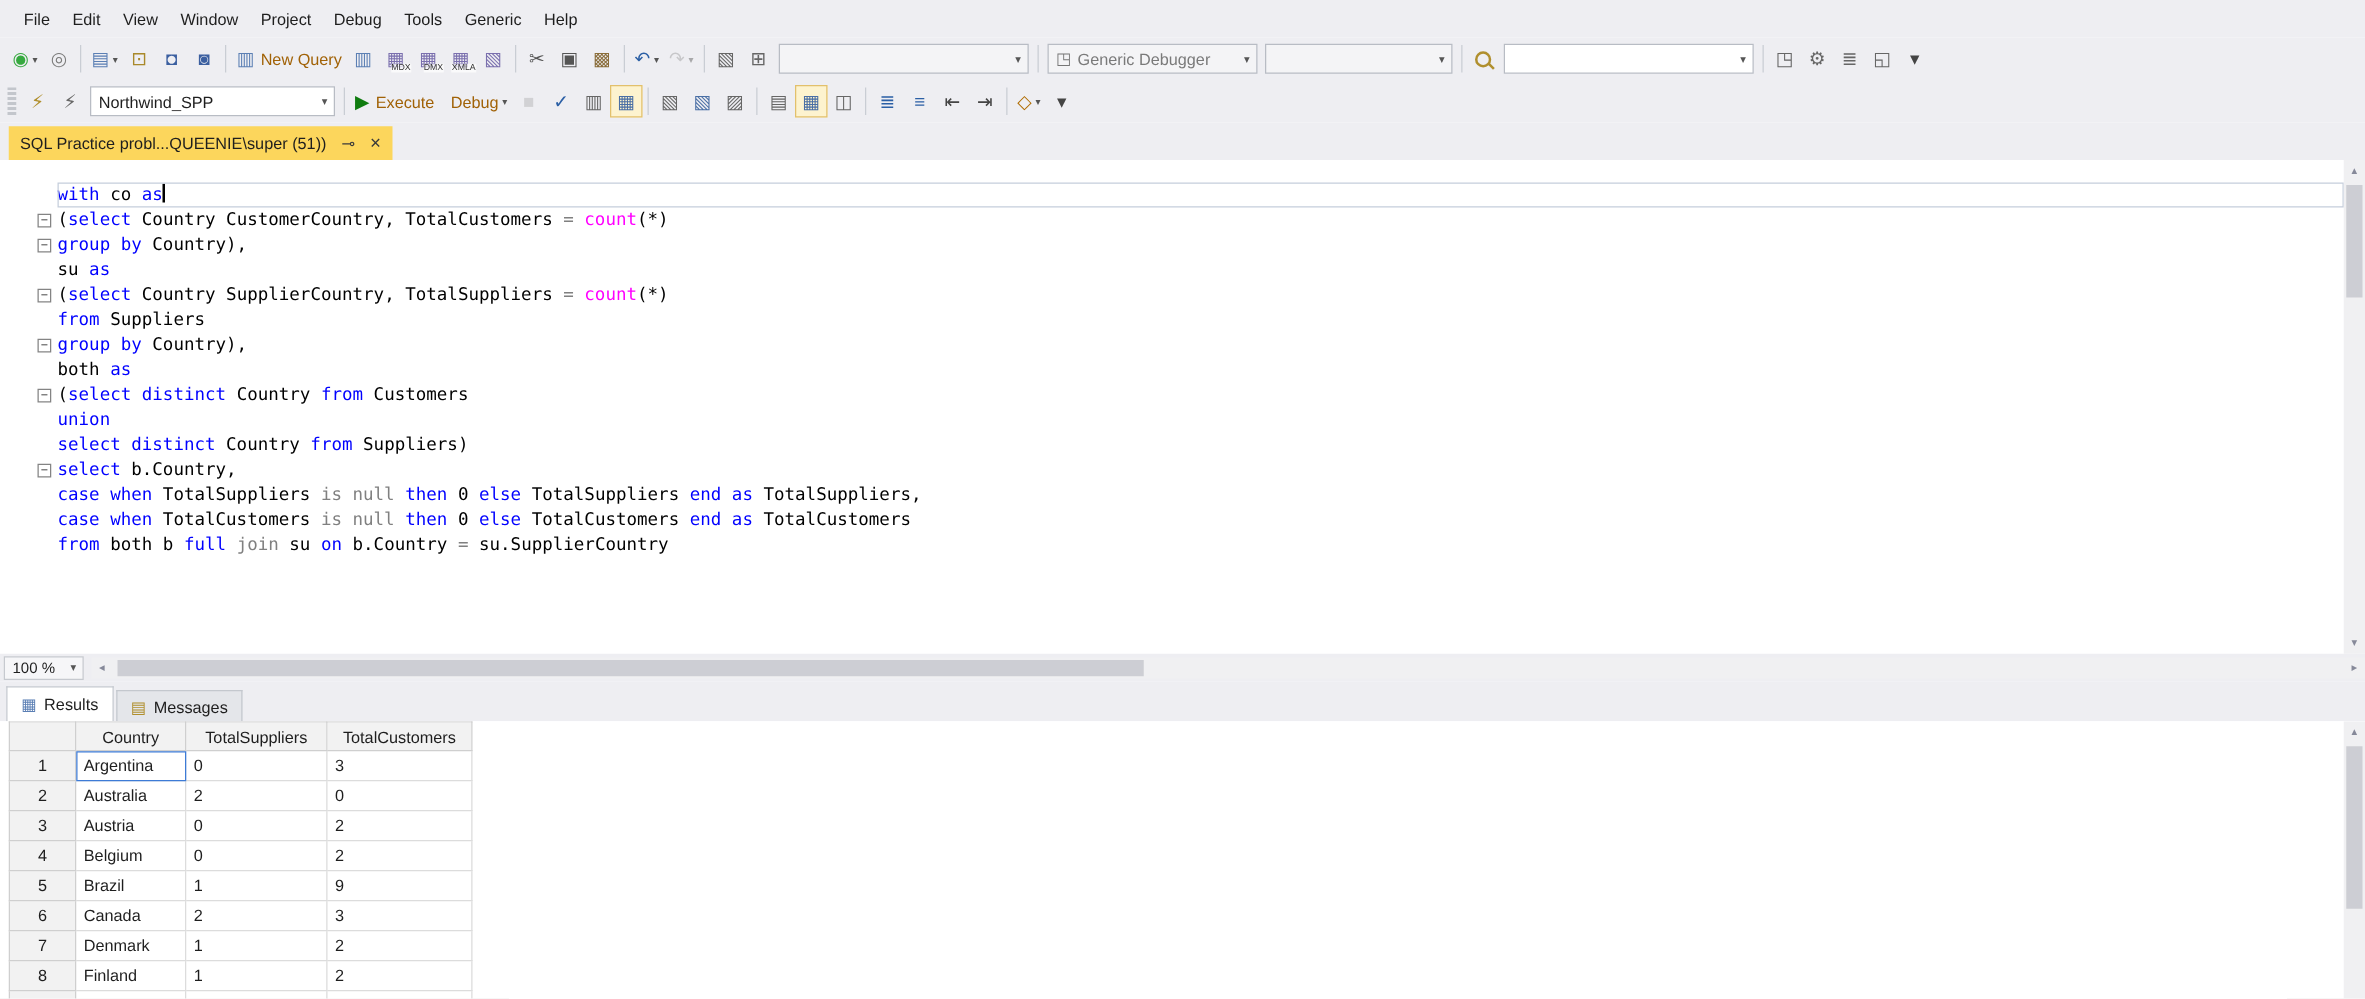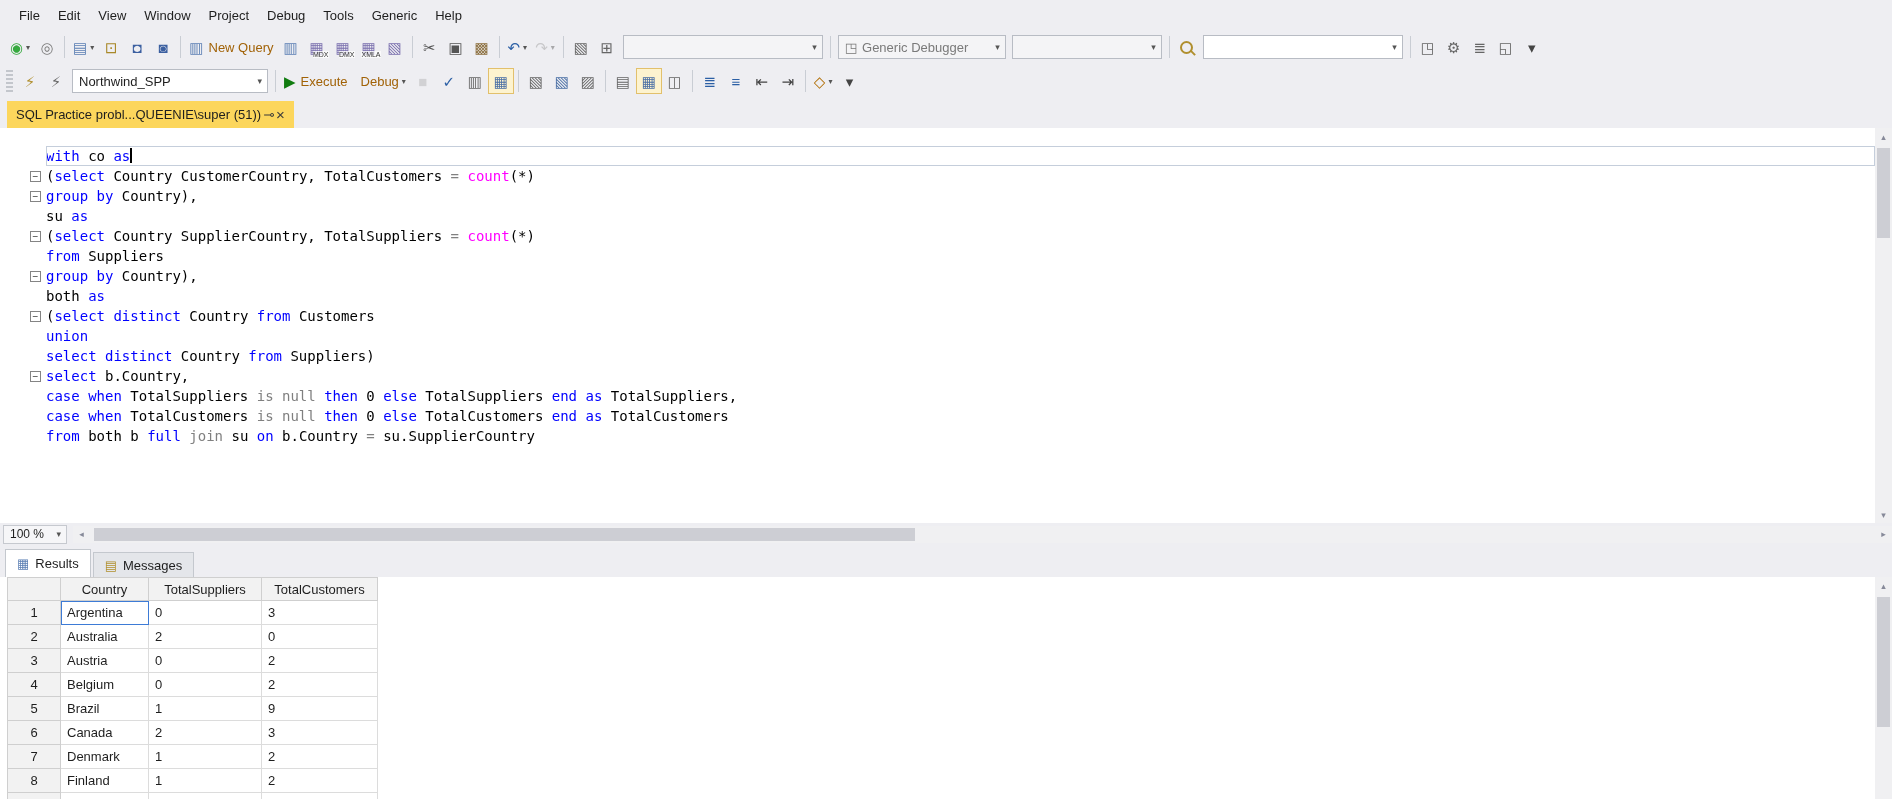--- a/index.html
+++ b/index.html
@@ -34,21 +34,21 @@
   .combo-text.muted{color:#7a7a7a;}
   .combo-arrow{font-size:9px;color:#555;padding:0 3px;}
   .combo-icon{font-size:13px;color:#777;margin-right:5px;}
   .mag-icon{position:relative;width:9px;height:9px;border:2px solid #b08f2e;border-radius:50%;display:inline-block;}
   .mag-icon::after{content:"";position:absolute;width:6px;height:2px;background:#b08f2e;
                    transform:rotate(45deg);right:-5px;bottom:-2px;}
 
   
   .tabbar{position:absolute;top:98px;left:0;width:100%;height:30px;background:#eeeef2;display:flex;
           align-items:flex-end;padding-left:7px;box-sizing:border-box;}
-  .doc-tab{height:27px;background:#fcd65c;display:flex;align-items:center;padding:0 9px;gap:2px;}
+  .doc-tab{height:27px;background:#fcd65c;display:flex;align-items:center;padding:0 9px;gap:12px;}
   .doc-pin{font-size:13px;color:#3a3a3a;}
   .doc-close{font-size:15px;color:#3a3a3a;line-height:1;}
 
   
   .editor{position:absolute;top:128px;left:0;width:100%;height:395px;background:#fff;}
   .code{position:absolute;left:0;top:18px;right:17px;}
   .code-line{display:flex;height:20px;font-family:"DejaVu Sans Mono","Liberation Mono",monospace;
              font-size:14px;line-height:20px;white-space:pre;}
   .gutter-cell{flex:0 0 46px;display:flex;justify-content:flex-end;align-items:center;
                padding-right:5px;box-sizing:border-box;}

